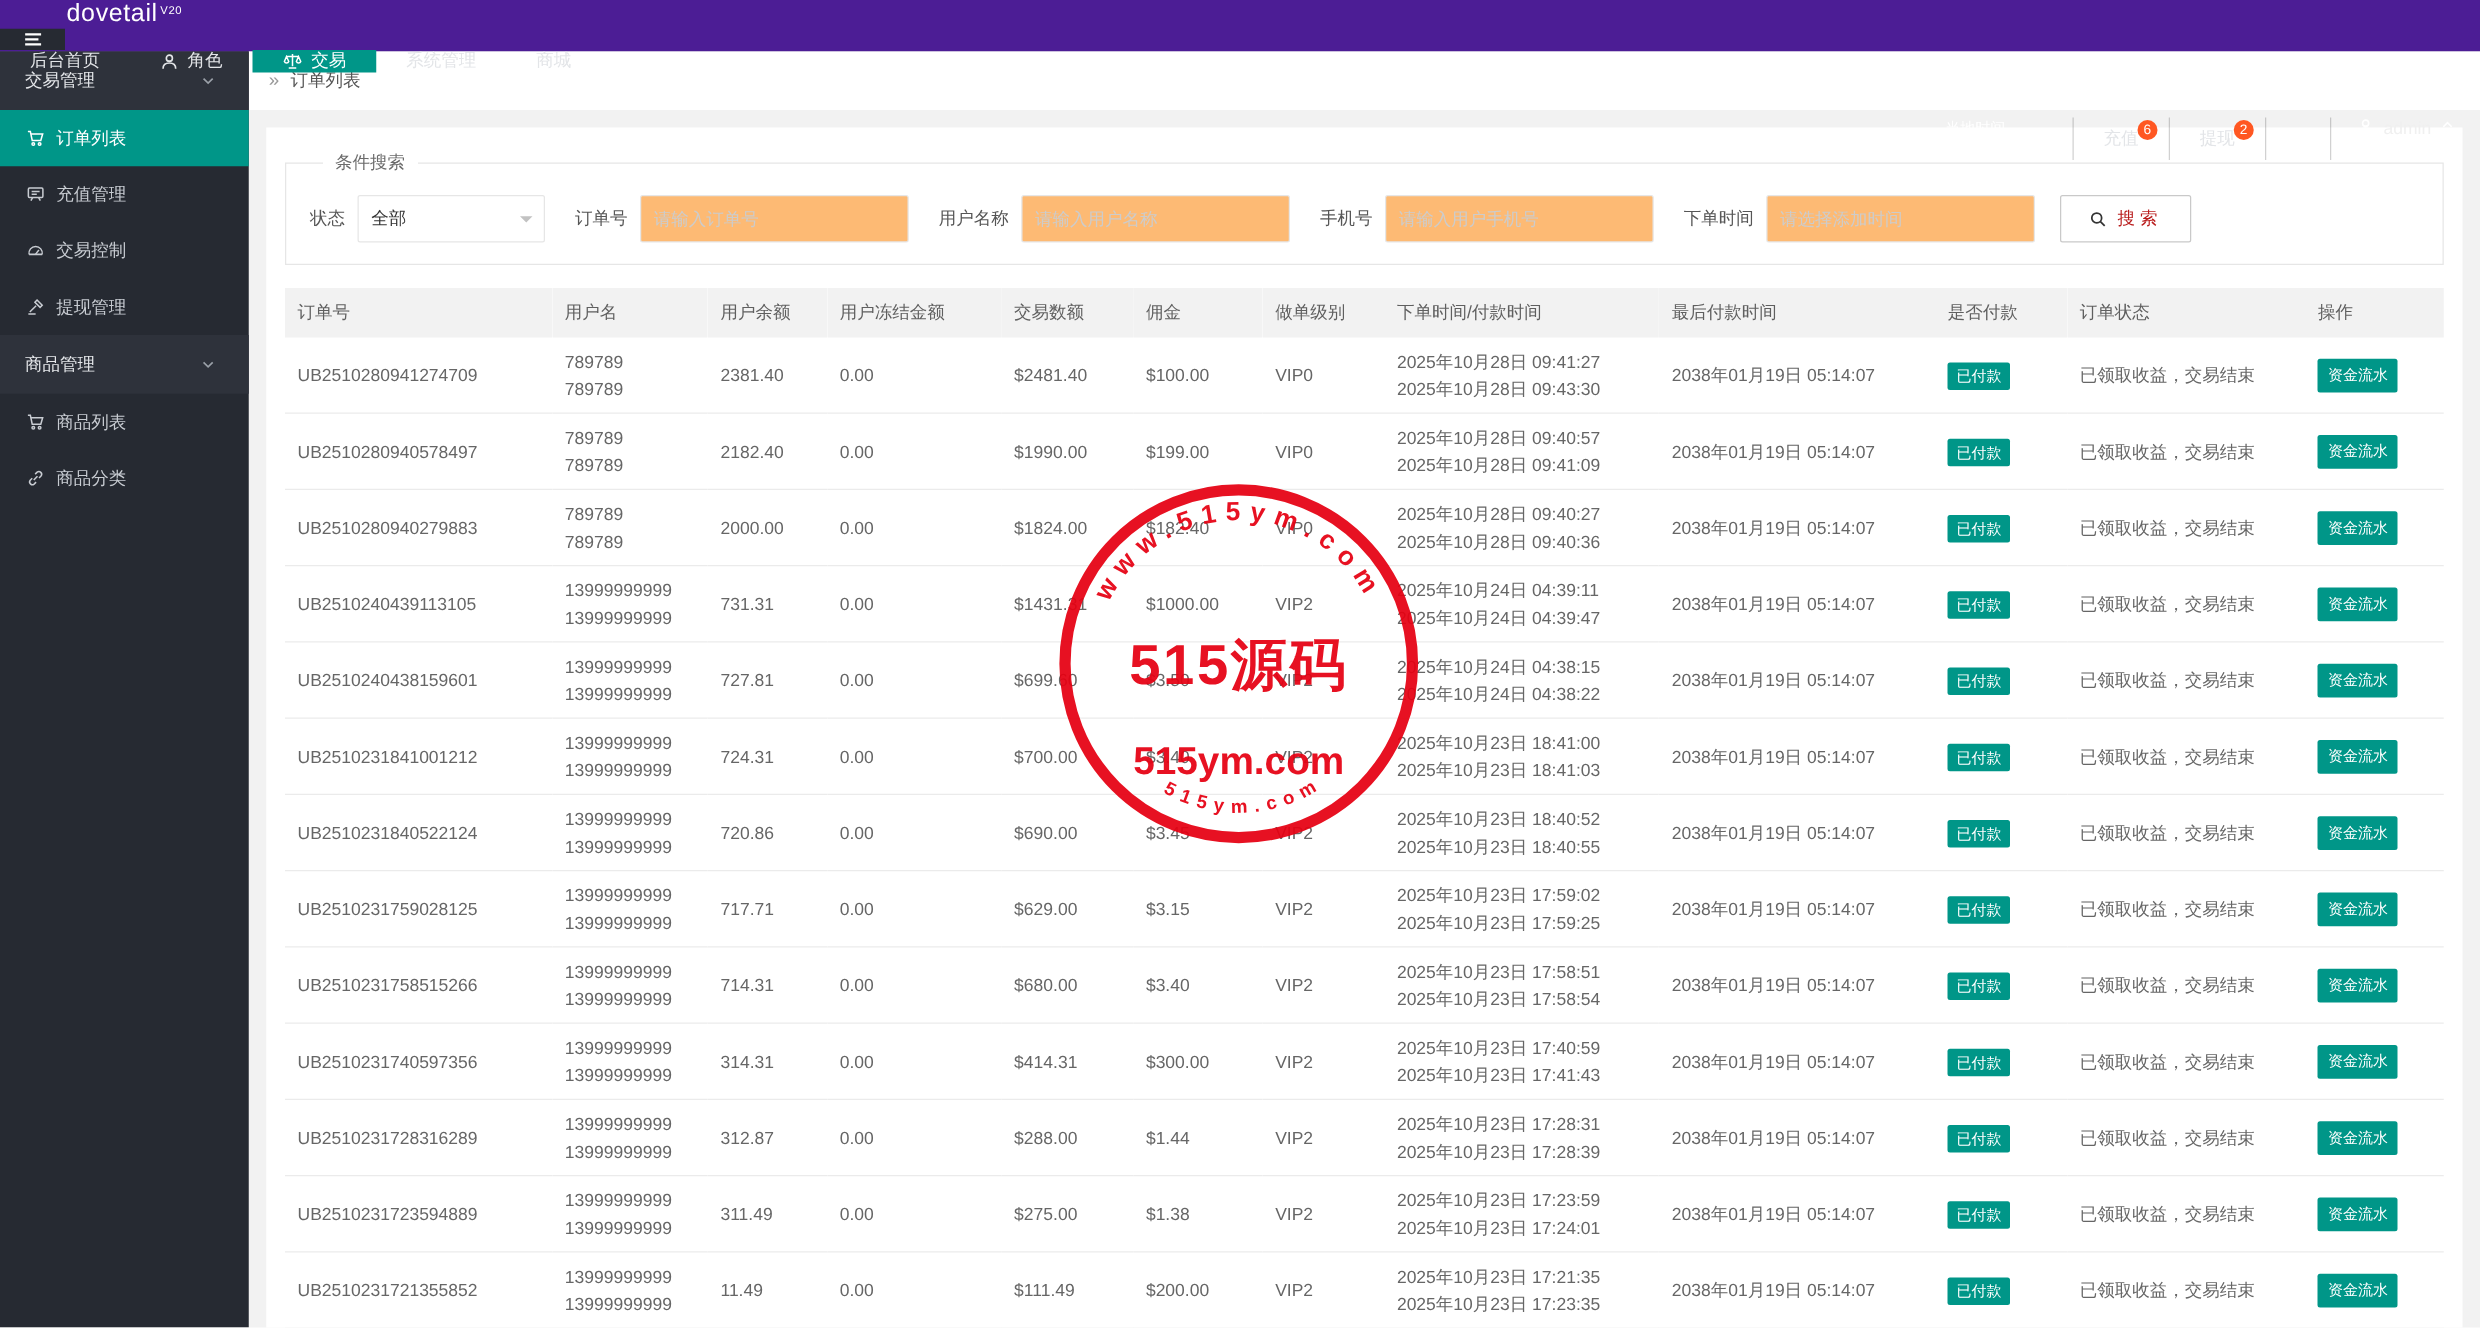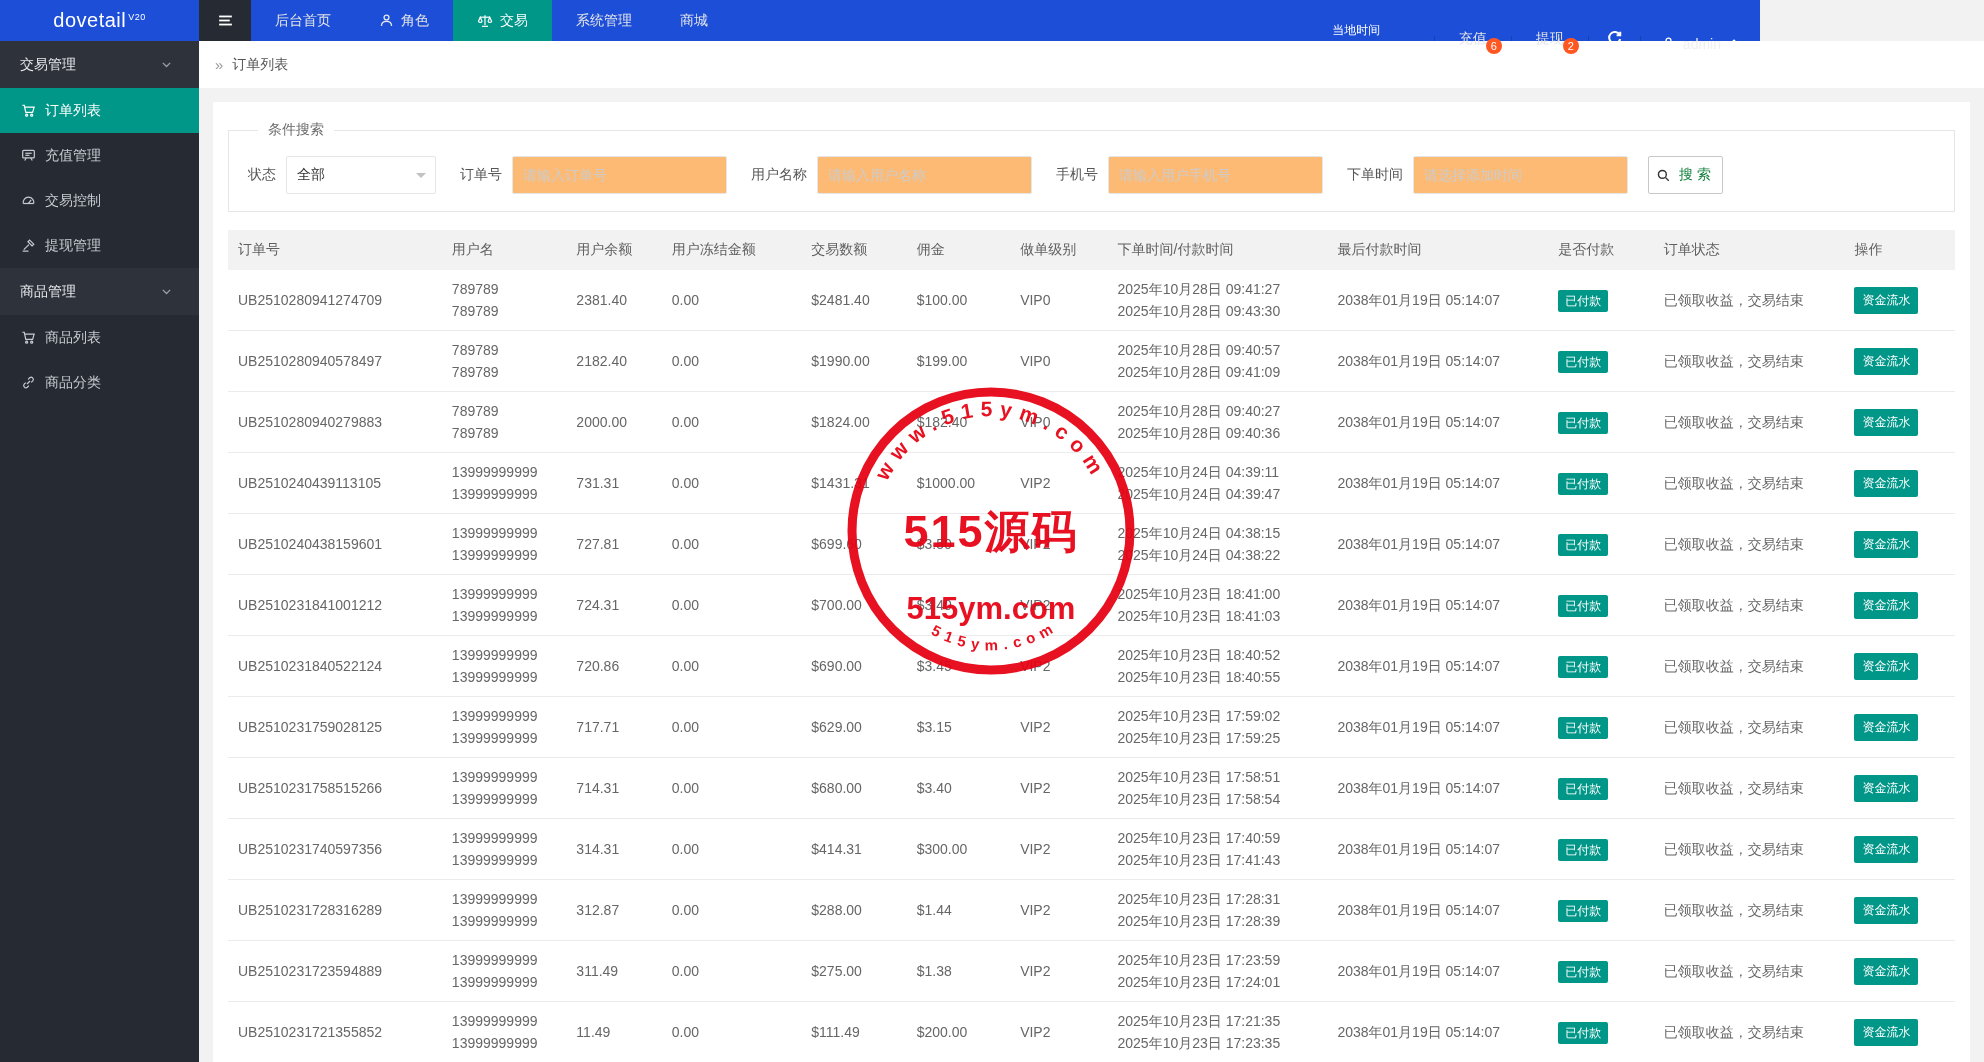--- a/index.html
+++ b/index.html
@@ -5,22 +5,22 @@
   * { box-sizing: border-box; margin: 0; padding: 0; }
   html, body { width: 1984px; height: 1062px; overflow: hidden; }
   body {
     font-family: "Liberation Sans", "DejaVu Sans", sans-serif;
     background: #f2f2f2;
     color: #666;
     position: relative;
   }
   
   .topbar {
-    position: absolute; top: 0; left: 0; width: 1760px; height: 41px;
-    background: #1d4ed8; display: flex; align-items: stretch; z-index: 100; color: #fff;
+    position: absolute; top: 0; left: 0; width: 1984px; height: 41px;
+    background: #4c1d95; display: flex; align-items: stretch; z-index: 100; color: #fff; flex-direction: column;
   }
   .logo {
     width: 199px; display: flex; align-items: center; justify-content: center;
     font-size: 20px; color: #fff; letter-spacing: .5px;
   }
   .logo sup { font-size: 9px; margin-left: 2px; transform: translateY(-4px); }
   .hamburger { width: 52px; background: #262a32; display: flex; align-items: center; justify-content: center; cursor: pointer; }
   .topnav { display: flex; align-items: stretch; }
   .nav-item {
     display: flex; align-items: center; gap: 7px; padding: 0 24px;
@@ -83,22 +83,22 @@
     position: absolute; right: 9px; top: 16px; width: 0; height: 0;
     border: 5px solid transparent; border-top-color: #c2c2c2;
   }
   .inp {
     height: 38px; width: 215px; border: 1px solid #e6e6e6; border-radius: 2px;
     padding: 0 10px; font-size: 14px; color: #666; outline: none; background: #fdba74;
   }
   .inp::placeholder { color: #ccc; }
   .search-btn {
     margin-left: 20px; height: 38px; display: flex; align-items: center; gap: 8px;
-    padding: 0 7px; background: #fff; border: 1px solid #c9c9c9; border-radius: 2px;
-    font-size: 14px; color: #15803d; letter-spacing: 4px; cursor: pointer;
+    padding: 0 22px; background: #fff; border: 1px solid #c9c9c9; border-radius: 2px;
+    font-size: 14px; color: #b91c1c; letter-spacing: 4px; cursor: pointer;
   }
   
   table.grid { width: 100%; border-collapse: collapse; table-layout: fixed; margin-top: 18px; }
   table.grid th {
     background: #f2f2f2; font-weight: 400; font-size: 14px; color: #5f5f5f;
     text-align: left; padding: 11px 10px; white-space: nowrap; overflow: hidden;
   }
   table.grid td {
     font-size: 14px; color: #666; padding: 8px 10px; line-height: 22px;
     border-bottom: 1px solid #ebebeb; background: #fff; white-space: nowrap; overflow: hidden;

